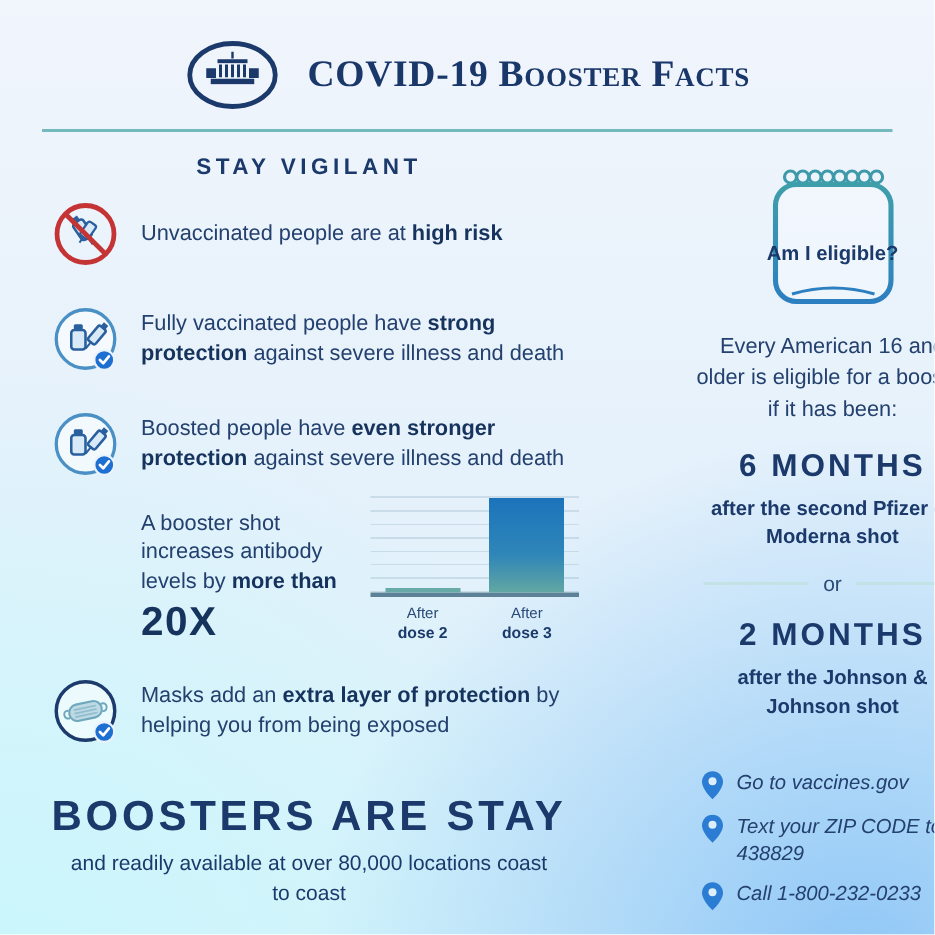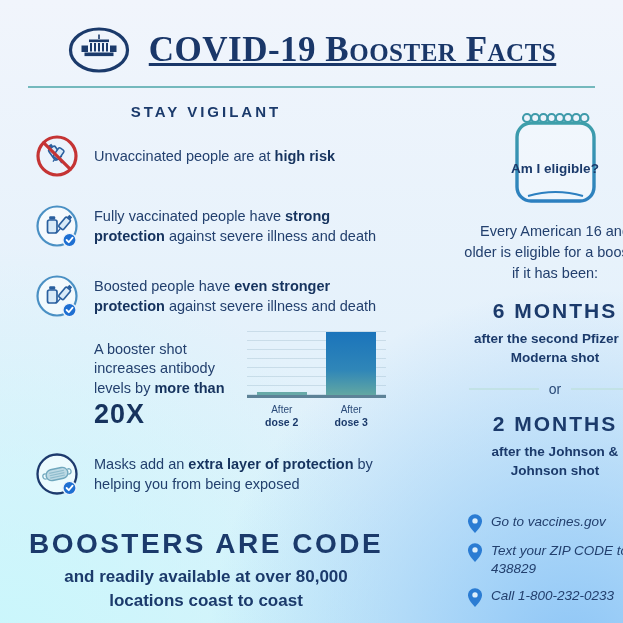--- a/index.html
+++ b/index.html
@@ -10,21 +10,21 @@
     background:
       radial-gradient(circle at 92% 105%, rgba(138,195,246,.95) 0%, rgba(138,195,246,0) 42%),
       radial-gradient(circle at 0% 105%, rgba(200,247,252,.9) 0%, rgba(200,247,252,0) 45%),
       linear-gradient(180deg, #f1f5fc 0%, #e4f1fb 55%, #d8f2fa 100%);
     color:#23406e;
   }
   
   .hdr { display:flex; align-items:center; justify-content:center; gap:18px; padding-top:26px; }
   .hdr h1 {
     font-family:"Liberation Serif", serif; font-variant:small-caps; font-weight:700;
-    font-size:35px; color:#1a3769; letter-spacing:.5px; white-space:nowrap;text-decoration:underline;
+    font-size:25px; color:#1a3769; letter-spacing:.5px; white-space:nowrap;
   }
   .top-rule { height:2px; background:#74b9bd; margin:12px 28px 0 28px; }
   
   .cols { display:flex; padding:0 26px; height:482px;gap:28px; }
   .lcol { width:360px; display:flex; flex-direction:column; }
   .vdiv { width:2px; height:482px; margin:0 12px 0 8px;
     background:linear-gradient(180deg,#6fb3b8 0%,#6fb3b8 58%,#2d7ab8 72%,#2d7ab8 100%); }
   .rcol { flex:1; display:flex; flex-direction:column; align-items:center; text-align:center; }
   
   .stay { margin:15px 0 8px; text-align:center; font-size:15px; font-weight:bold;
@@ -44,21 +44,21 @@
     justify-content:space-around; border-bottom:3px solid #5d8297;
     background-image:repeating-linear-gradient(to top, rgba(125,160,180,.26) 0 1px, transparent 1px 9px); }
   .bar { width:50px; }
   .bar0 { background:#68aaa8; }
   .bar1 { background:linear-gradient(180deg,#1b74bb 0%,#2f86b8 60%,#62a7a2 100%); }
   .xlabels { display:flex; justify-content:space-around; margin-top:5px; }
   .xlab { width:60px; text-align:center; font-size:10px; color:#2a4a78; line-height:1.3; }
   .xlab .l2 { font-weight:bold; font-size:10.5px; color:#1b3a6b; }
   .free { text-align:center; margin-top:12px; }
   .free-title { font-size:28px; font-weight:800; letter-spacing:2.5px; color:#1b3a6b; }
-  .free-sub { font-size:17px; font-weight:bold; color:#1b3a6b; line-height:1.45;
+  .free-sub { font-size:14px; font-weight:normal; color:#1b3a6b; line-height:1.45;
     width:330px; margin:5px auto 0; }
   
   .cal-wrap { position:relative; width:90px; height:98px; margin-top:22px; }
   .cal-label { position:absolute; top:50px; left:0; right:0; text-align:center;
     font-size:13.5px; font-weight:bold; color:#1b3a6b; line-height:1.35; }
   .elig { margin-top:13px; font-size:14.5px; line-height:1.45; width:186px; }
   .months { margin-top:15px; font-size:21px; font-weight:800; letter-spacing:2px; color:#1b3a6b; }
   .months-detail { margin-top:7px; font-size:13.5px; font-weight:bold; color:#1b3a6b;
     line-height:1.4; width:186px; }
   .or-row { display:flex; align-items:center; gap:10px; width:172px; margin:13px auto 0; }
@@ -185,21 +185,21 @@
             <path d="M12 20.5 C7.5 19 7.5 26.5 12 25.5 M34 20.5 C38.5 19 38.5 26.5 34 25.5" stroke="#6fa7bd" stroke-width="1.3" fill="none"></path>
           </g>
           <circle cx="35.5" cy="37" r="6.6" fill="#1e6fd2" stroke="#eaf3fb" stroke-width="1.4"></circle>
           <path d="M32.6 37 L34.8 39.2 L38.6 34.6" fill="none" stroke="#fff" stroke-width="1.8" stroke-linecap="round" stroke-linejoin="round"></path>
         </svg>
         <p><span>Masks add an </span><b>extra layer of protection</b><span> by helping you from being exposed</span></p>
       </div>
       <div class="hr teal"></div>
 
       <div class="free">
-        <div class="free-title">BOOSTERS ARE CODE</div>
+        <div class="free-title">BOOSTERS ARE STAY</div>
         <div class="free-sub">and readily available at over 80,000 locations coast to coast</div>
       </div>
     </div>
 
     <div class="vdiv"></div>
 
     <div class="rcol">
 
       <div class="cal-wrap">
         <svg width="90" height="98" viewBox="0 0 90 98">

